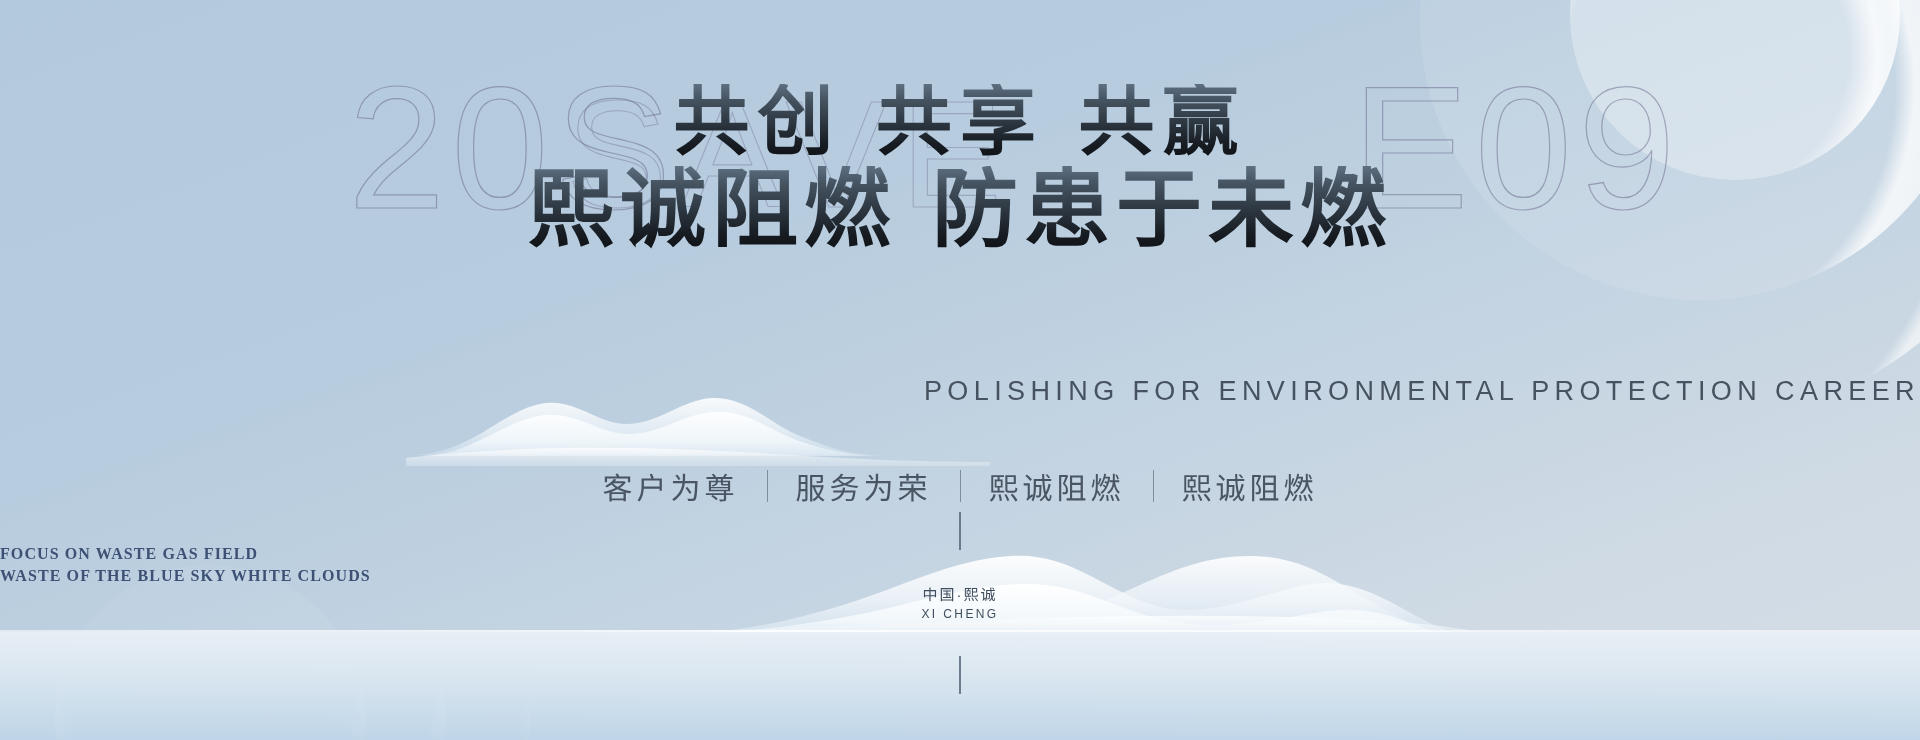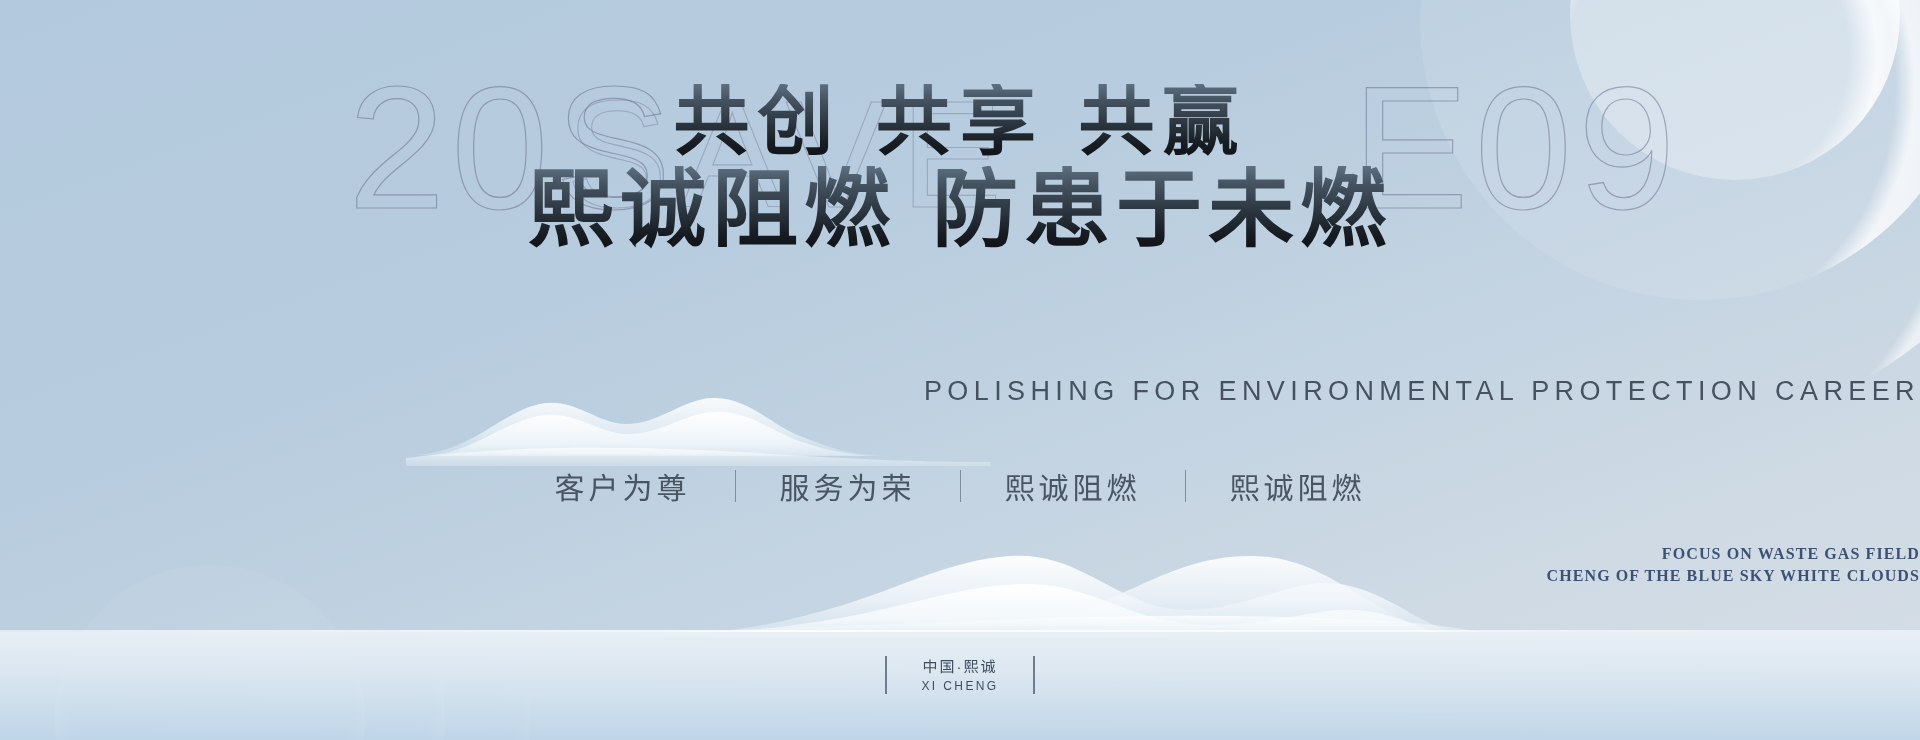--- a/index.html
+++ b/index.html
@@ -165,60 +165,61 @@
 
   
   .values{
     position:absolute;
     left:0;right:0;
     top:464px;
     z-index:6;
     display:flex;
     justify-content:center;
     align-items:center;
-    gap:16px;
+    gap:0px;
   }
   .value-item{
     font-size:30px;
     letter-spacing:4px;
     color:#4a5563;
     padding:0 28px;
     white-space:nowrap;
   }
   .value-sep{
     width:1px;
     height:32px;
     background:#6a7684;
     opacity:.75;
   }
 
   
   .subenglish{
     position:absolute;
     left:0;right:0;
     top:543px;
-    text-align:right;
+    text-align:left;
     z-index:6;
     font-family:"Liberation Serif", serif;
     color:#3c5174;
     line-height:1.35;
   }
   .subenglish-1{ font-size:16px; letter-spacing:1.1px; font-weight:700;}
   .subenglish-2{ font-size:16px; letter-spacing:1.1px; font-weight:700;}
 
   
   .signature{
     position:absolute;
     left:0;right:0;
     bottom:46px;
     z-index:7;
     display:flex;
     justify-content:center;
     align-items:center;
     gap:34px;
+    flex-direction:column;
   }
   .sig-bar{
     width:2px;height:38px;
     background:#5b6a7c;
     opacity:.85;
   }
   .sig-text{ text-align:center; color:#3f4e5e; }
   .sig-cn{ font-size:15px; letter-spacing:2px; line-height:1.45; }
   .sig-en{ font-size:12px; letter-spacing:2.4px; line-height:1.35; }
 </style>
@@ -301,21 +302,21 @@
     <div class="value-sep"></div>
     <div class="value-item">服务为荣</div>
     <div class="value-sep"></div>
     <div class="value-item">熙诚阻燃</div>
     <div class="value-sep"></div>
     <div class="value-item">熙诚阻燃</div>
   </div>
 
   <div class="subenglish">
     <div class="subenglish-1">FOCUS ON WASTE GAS FIELD</div>
-    <div class="subenglish-2">CHENG OF THE BLUE SKY WHITE CLOUDS</div>
+    <div class="subenglish-2">WASTE OF THE BLUE SKY WHITE CLOUDS</div>
   </div>
 
   <div class="signature">
     <div class="sig-bar"></div>
     <div class="sig-text">
       <div class="sig-cn">中国·熙诚</div>
       <div class="sig-en">XI CHENG</div>
     </div>
     <div class="sig-bar"></div>
   </div>

